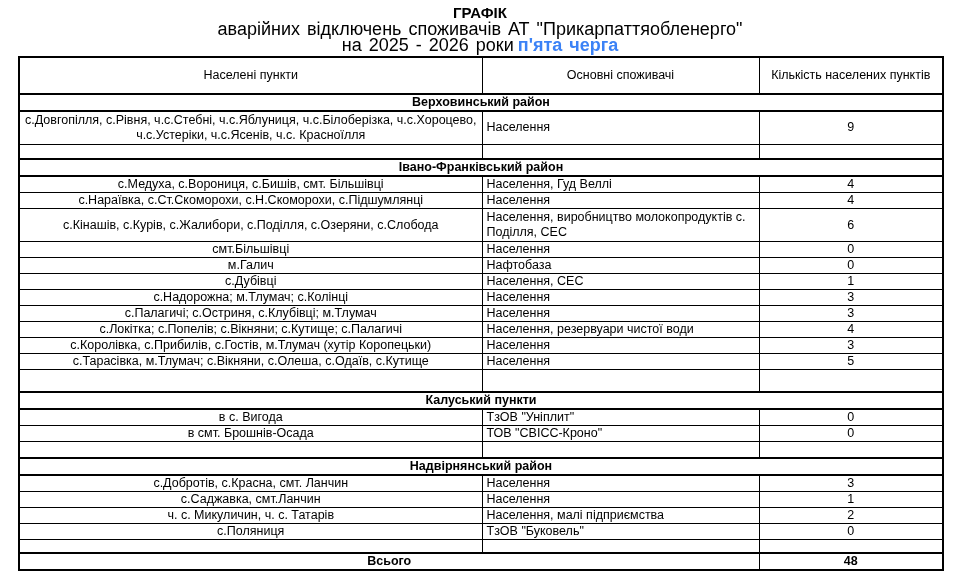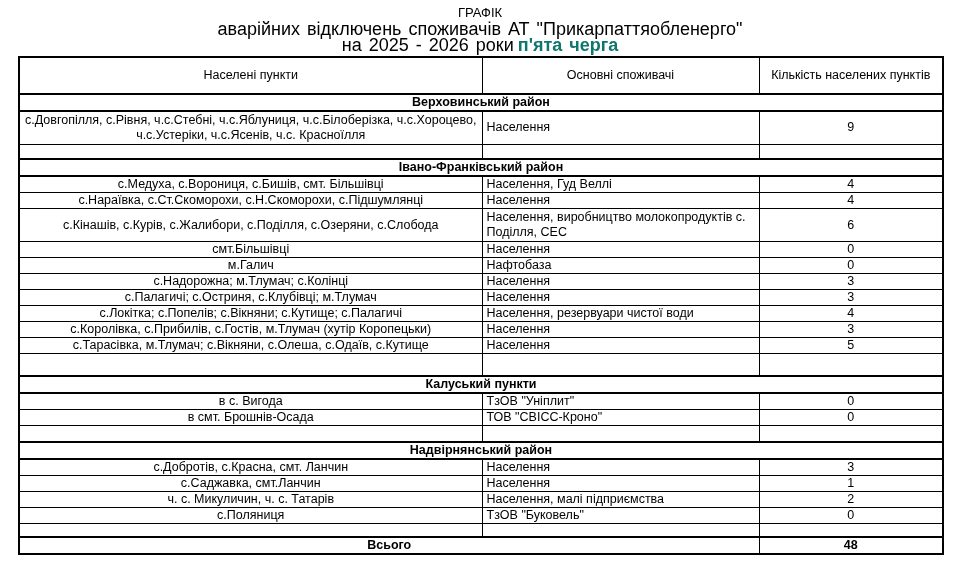--- a/index.html
+++ b/index.html
@@ -6,21 +6,21 @@
   html,body { margin:0; padding:0; background:#fff; }
   .page {
     position: relative;
     width: 960px; height: 574px;
     background: #fff;
     font-family: "Liberation Sans", sans-serif;
     color: #000;
     overflow: hidden;
   }
   .title-block { padding-top: 5px; text-align: center; line-height: 16px; }
-  .t1 { font-size: 13px; font-weight: normal; }
+  .t1 { font-size: 15px; font-weight: bold; }
   .t2, .t3 { font-size: 18px; word-spacing: 2px; }
   .t3 .red { font-weight: bold; margin-left: 4px; }
   table.grid {
     margin: 3px 0 0 18px;
     width: 924px;
     border-collapse: collapse;
     table-layout: fixed;
     border: 2px solid #000;
   }
   .grid th, .grid td {
@@ -61,21 +61,21 @@
     border-bottom: 2px solid #000;
   }
 </style>
 </head>
 <body>
 
 <div class="page">
   <div class="title-block">
     <div class="t1">ГРАФІК</div>
     <div class="t2">аварійних відключень споживачів АТ "Прикарпаттяобленерго"</div>
-    <div class="t3"><span>на 2025 - 2026 роки</span><span class="red" style="color: #0f766e; margin-top: 26px;">п'ята черга</span></div>
+    <div class="t3"><span>на 2025 - 2026 роки</span><span class="red" style="color: #3b82f6; margin-top: 26px;">п'ята черга</span></div>
   </div>
 
   <table class="grid">
     <colgroup>
       <col style="width:463px">
       <col style="width:277px">
       <col style="width:184px">
     </colgroup>
     <thead>
       <tr>
@@ -120,20 +120,25 @@
           <td class="c1">смт.Більшівці</td>
           <td class="c2">Населення</td>
           <td class="c3">0</td>
         </tr>
         <tr class="row">
           <td class="c1">м.Галич</td>
           <td class="c2">Нафтобаза</td>
           <td class="c3">0</td>
         </tr>
         <tr class="row">
+          <td class="c1">с.Дубівці</td>
+          <td class="c2">Населення, СЕС</td>
+          <td class="c3">1</td>
+        </tr>
+        <tr class="row">
           <td class="c1">с.Надорожна; м.Тлумач; с.Колінці</td>
           <td class="c2">Населення</td>
           <td class="c3">3</td>
         </tr>
         <tr class="row">
           <td class="c1">с.Палагичі; с.Остриня, с.Клубівці; м.Тлумач</td>
           <td class="c2">Населення</td>
           <td class="c3">3</td>
         </tr>
         <tr class="row">

